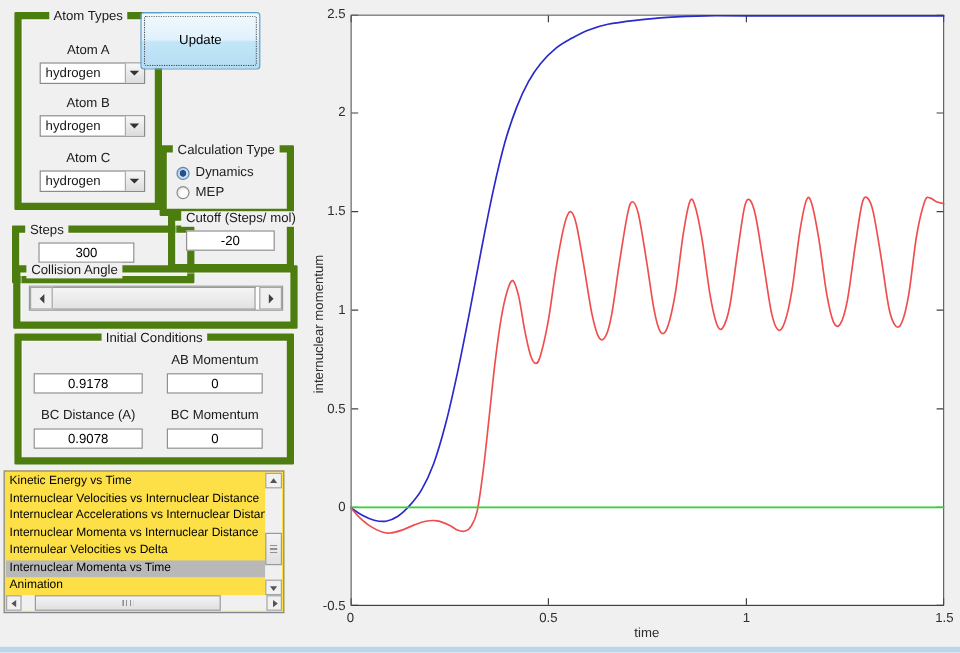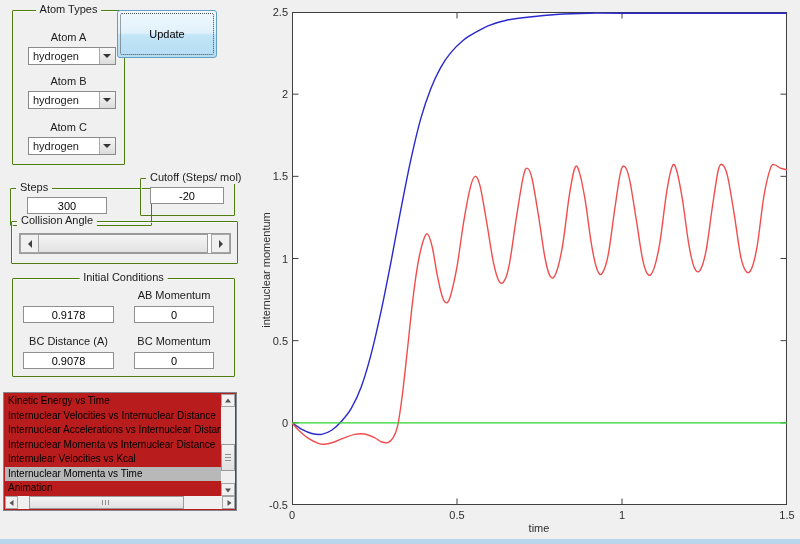--- a/index.html
+++ b/index.html
@@ -1,20 +1,20 @@
 <!DOCTYPE html>
 <html><head>
 <meta charset="utf-8">
 <style>
   html,body{margin:0;padding:0;}
   .app{position:relative;width:800px;height:544px;background:#f0f0f0;
        font-family:"Liberation Sans",sans-serif;font-size:11px;color:#1a1a1a;
        overflow:hidden;}
   
-  .panel{position:absolute;border:1px solid #4d7c0f;border-radius:1px;
+  .panel{position:absolute;border:6px solid #4d7c0f;border-radius:1px;
          box-shadow:inset 1px 1px 0 rgba(255,255,255,.65);}
   .panel-title{position:absolute;top:-8px;line-height:13px;background:#f0f0f0;
                padding:0 4px;white-space:nowrap;}
   .pt-left{left:5px;}
   .pt-center{left:50%;transform:translateX(-50%);}
   
   .lbl{position:absolute;white-space:nowrap;}
   .center{text-align:center;}
   .edit{position:absolute;background:#fff;border:1px solid #8f8f8f;
         font-family:"Liberation Sans",sans-serif;font-size:11px;text-align:center;
@@ -46,21 +46,21 @@
   .sl-arrow.right{border-left:1px solid #a5a5a5;}
   .sl-arrow:after{content:"";position:absolute;top:50%;left:50%;width:0;height:0;
           transform:translate(-50%,-50%);border:4px solid transparent;}
   .sl-arrow.left:after{border-right:4px solid #404040;margin-left:-2px;}
   .sl-arrow.right:after{border-left:4px solid #404040;margin-left:2px;}
   .sl-thumb{width:168px;background:linear-gradient(#f5f5f5,#e2e2e2);
           border:1px solid #9a9a9a;border-left:none;}
   .sl-track{flex:1;}
   
   .listbox{position:absolute;left:3px;top:392px;width:234px;height:119px;
-           background:#b91c1c;border:1px solid #828790;box-sizing:border-box;}
+           background:#fde047;border:1px solid #828790;box-sizing:border-box;}
   .lb-items{position:absolute;left:1px;top:1px;right:15px;bottom:14px;overflow:hidden;}
   .lb-item{height:14.5px;line-height:14.5px;padding-left:3px;white-space:nowrap;
            overflow:hidden;font-size:10px;color:#000;}
   .lb-item.selected{background:#b8b8b8;}
   .sb{position:absolute;background:#f0f0f0;}
   .sb-btn{position:absolute;background:#f1f1f1;border:1px solid #a5a5a5;box-sizing:border-box;}
   .sb-glyph{position:absolute;left:50%;top:50%;width:0;height:0;border:3px solid transparent;
            transform:translate(-50%,-50%);}
   .g-up{border-bottom:4px solid #555;margin-top:-2px;}
   .g-down{border-top:4px solid #555;margin-top:2px;}
@@ -107,20 +107,31 @@
     <div class="lbl center" style="left:0;top:110px;width:111px;">Atom C</div>
     <div class="combo" style="left:15px;top:126px;width:88px;">
       <span class="combo-text">hydrogen</span>
       <span class="combo-btn"></span>
     </div>
   </div>
 
   <button class="btn-update">Update</button>
 
 
+  <div class="panel" style="left:133px;top:121px;width:100px;height:47px;">
+    <span class="panel-title pt-left">Calculation Type</span>
+    <div class="radio-row" style="top:11px;">
+      <span class="radio-dot on"></span>
+      <span class="radio-lab">Dynamics</span>
+    </div>
+    <div class="radio-row" style="top:27px;">
+      <span class="radio-dot"></span>
+      <span class="radio-lab">MEP</span>
+    </div>
+  </div>
 
   <div class="panel" style="left:10px;top:188px;width:107px;height:36px;padding-left:33px;">
     <span class="panel-title pt-left">Steps</span>
     <input class="edit" style="left: 16px; top: 8px; width: 80px; height: 17px;" value="300">
   </div>
 
   <div class="panel" style="left:140px;top:178px;width:93px;height:36px;">
     <span class="panel-title pt-left">Cutoff (Steps/ mol)</span>
     <input class="edit" style="left: 9px; top: 8px; width: 74px; height: 17px;" value="-20">
   </div>
@@ -146,21 +157,21 @@
     <input class="edit" style="left: 10px; top: 73px; width: 91px; height: 17px;" value="0.9078">
     <input class="edit" style="left: 121px; top: 73px; width: 80px; height: 17px;" value="0">
   </div>
 
   <div class="listbox">
     <div class="lb-items">
       <div class="lb-item">Kinetic Energy vs Time</div>
       <div class="lb-item">Internuclear Velocities vs Internuclear Distance</div>
       <div class="lb-item">Internuclear Accelerations vs Internuclear Distance</div>
       <div class="lb-item">Internuclear Momenta vs Internuclear Distance</div>
-      <div class="lb-item">Internulear Velocities vs Kcal</div>
+      <div class="lb-item">Internulear Velocities vs Delta</div>
       <div class="lb-item selected">Internuclear Momenta vs Time</div>
       <div class="lb-item">Animation</div>
     </div>
     <div class="sb" style="right:1px;top:1px;width:14px;bottom:14px;">
       <span class="sb-btn" style="left:0;right:0;top:0;height:13px;">
           <span class="sb-glyph g-up"></span>
         </span>
       <span class="sb-thumb grip-v" style="left:0;right:0;top:50px;height:27px;"></span>
       <span class="sb-btn" style="left:0;right:0;bottom:0;height:13px;">
           <span class="sb-glyph g-down"></span>

